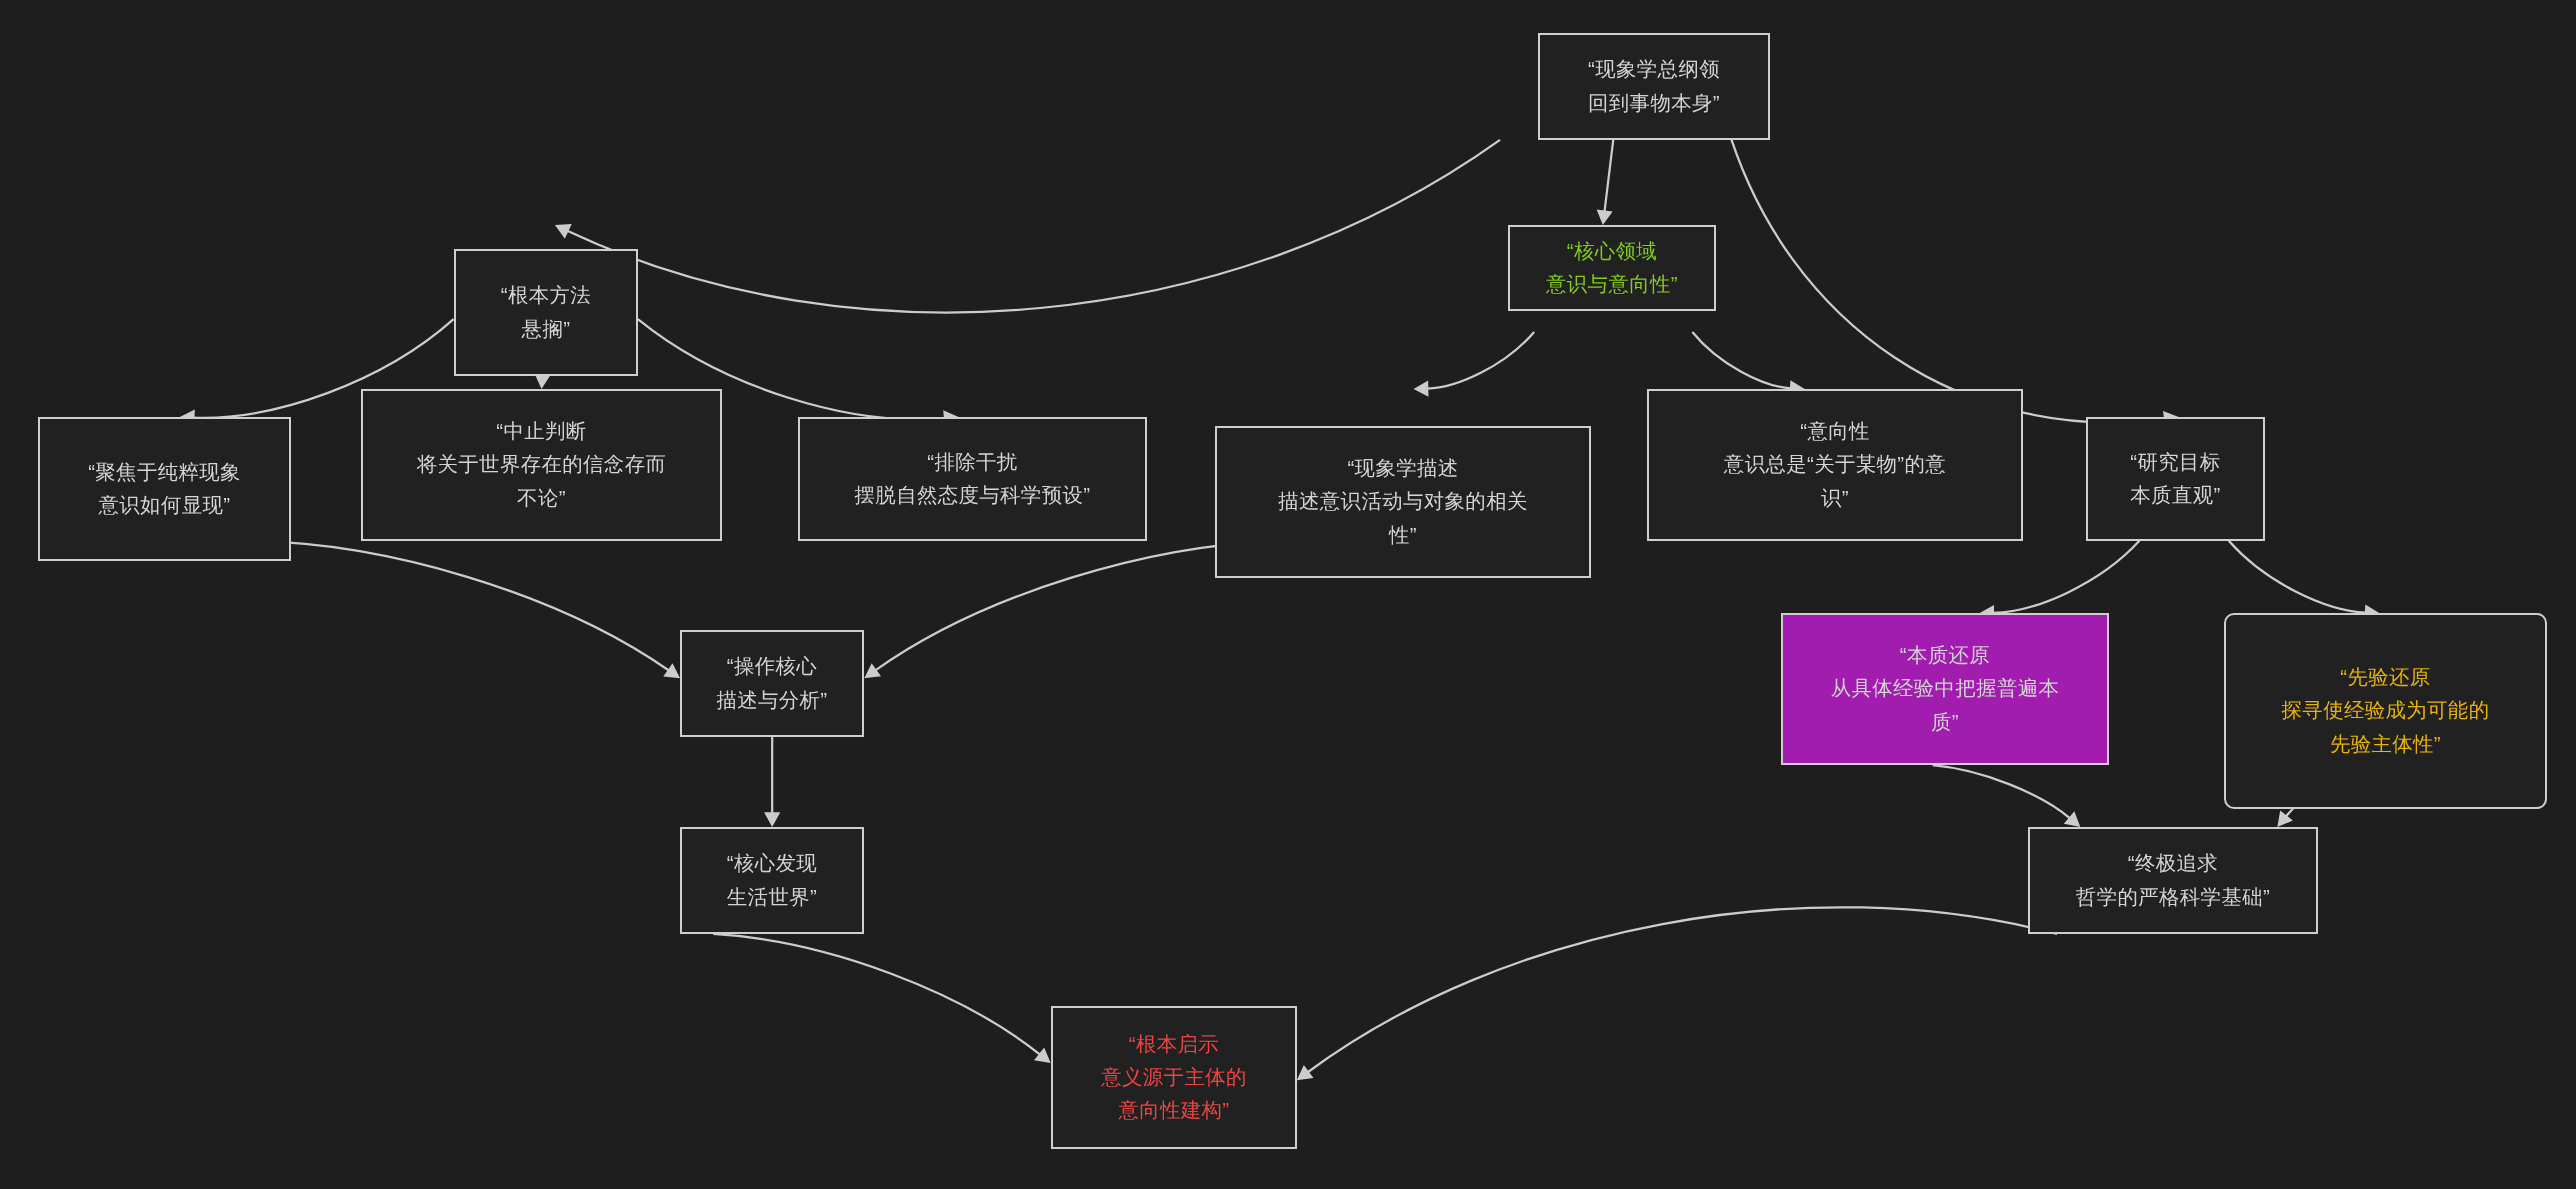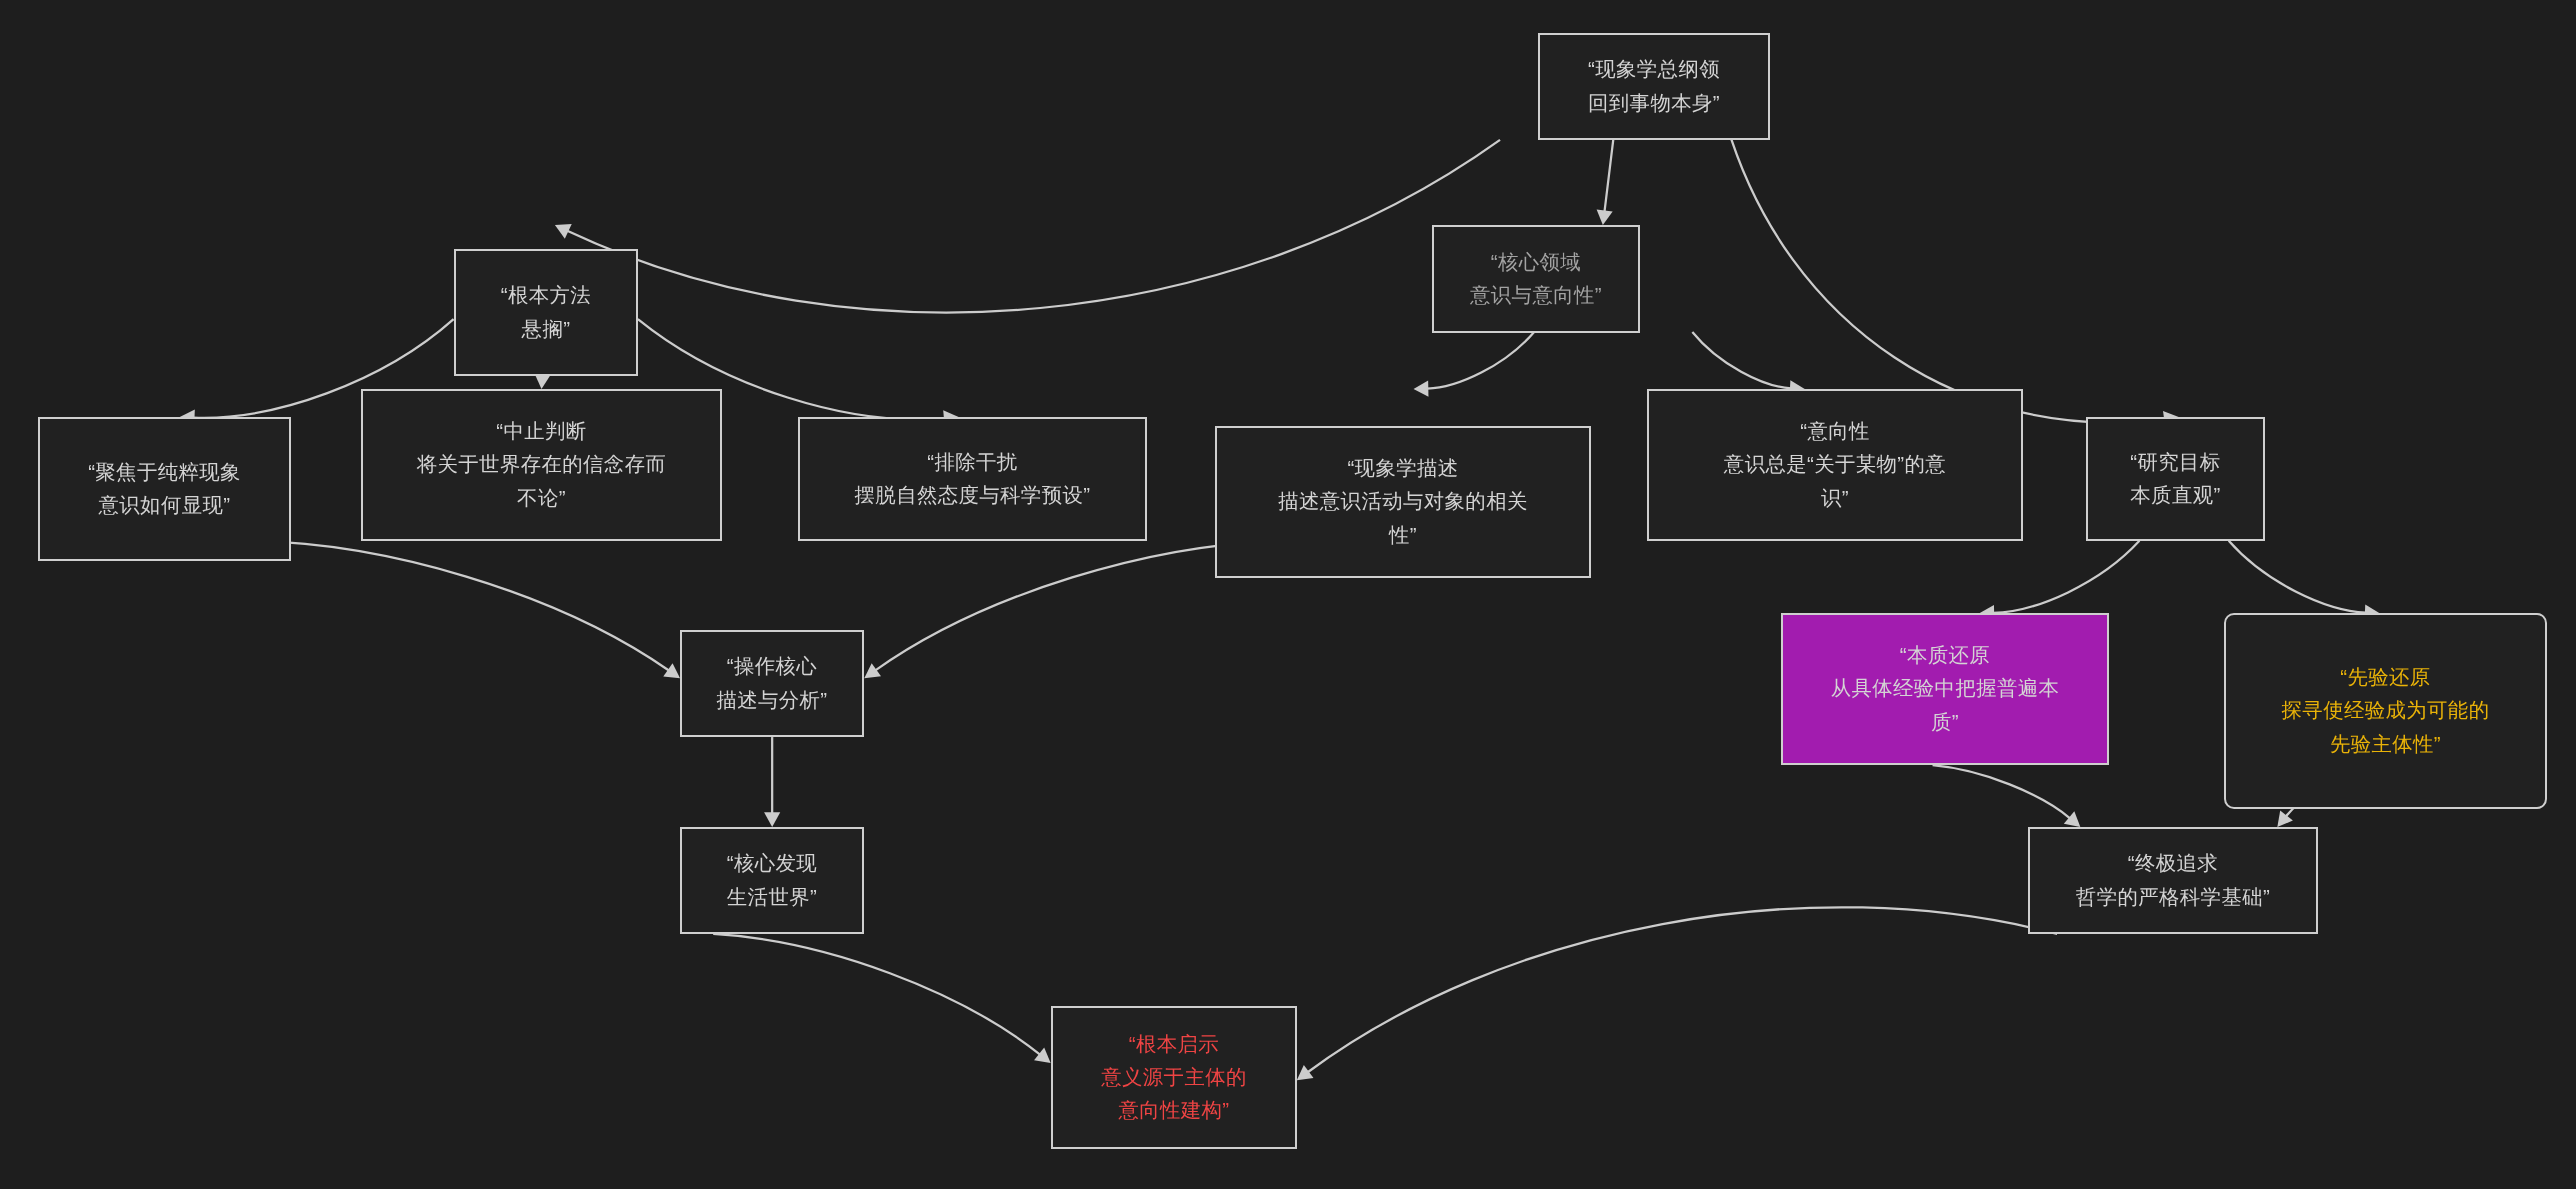--- a/index.html
+++ b/index.html
@@ -93,21 +93,21 @@
     </svg>
   <div id="nodes">
       <div class="node" id="node-n1" style="left: 1500px; top: 33px; width: 232px; height: 107px; border-color: rgb(207, 207, 207); background: rgb(33, 33, 33); color: rgb(212, 212, 212); margin-left: 38px;">
         <span class="node-label">“现象学总纲领
 回到事物本身”</span>
       </div>
       <div class="node" id="node-n2" style="left: 454px; top: 225px; width: 184px; height: 127px; border-color: rgb(207, 207, 207); background: rgb(33, 33, 33); color: rgb(212, 212, 212); margin-top: 24px;">
         <span class="node-label">“根本方法
 悬搁”</span>
       </div>
-      <div class="node" id="node-n3" style="left: 1432px; top: 225px; width: 208px; height: 108px; border-color: rgb(207, 207, 207); background: rgb(33, 33, 33); color: #a3a3a3;">
+      <div class="node" id="node-n3" style="left: 1508px; top: 225px; width: 208px; height: 86px; border-color: rgb(207, 207, 207); background: rgb(33, 33, 33); color: #84cc16;">
         <span class="node-label">“核心领域
 意识与意向性”</span>
       </div>
       <div class="node" id="node-n4" style="left: 38px; top: 417px; width: 253px; height: 144px; border-color: rgb(207, 207, 207); background: rgb(33, 33, 33); color: rgb(212, 212, 212);">
         <span class="node-label">“聚焦于纯粹现象
 意识如何显现”</span>
       </div>
       <div class="node" id="node-n5" style="left: 361px; top: 389px; width: 361px; height: 152px; border-color: rgb(207, 207, 207); background: rgb(33, 33, 33); color: rgb(212, 212, 212);">
         <span class="node-label">“中止判断
 将关于世界存在的信念存而

